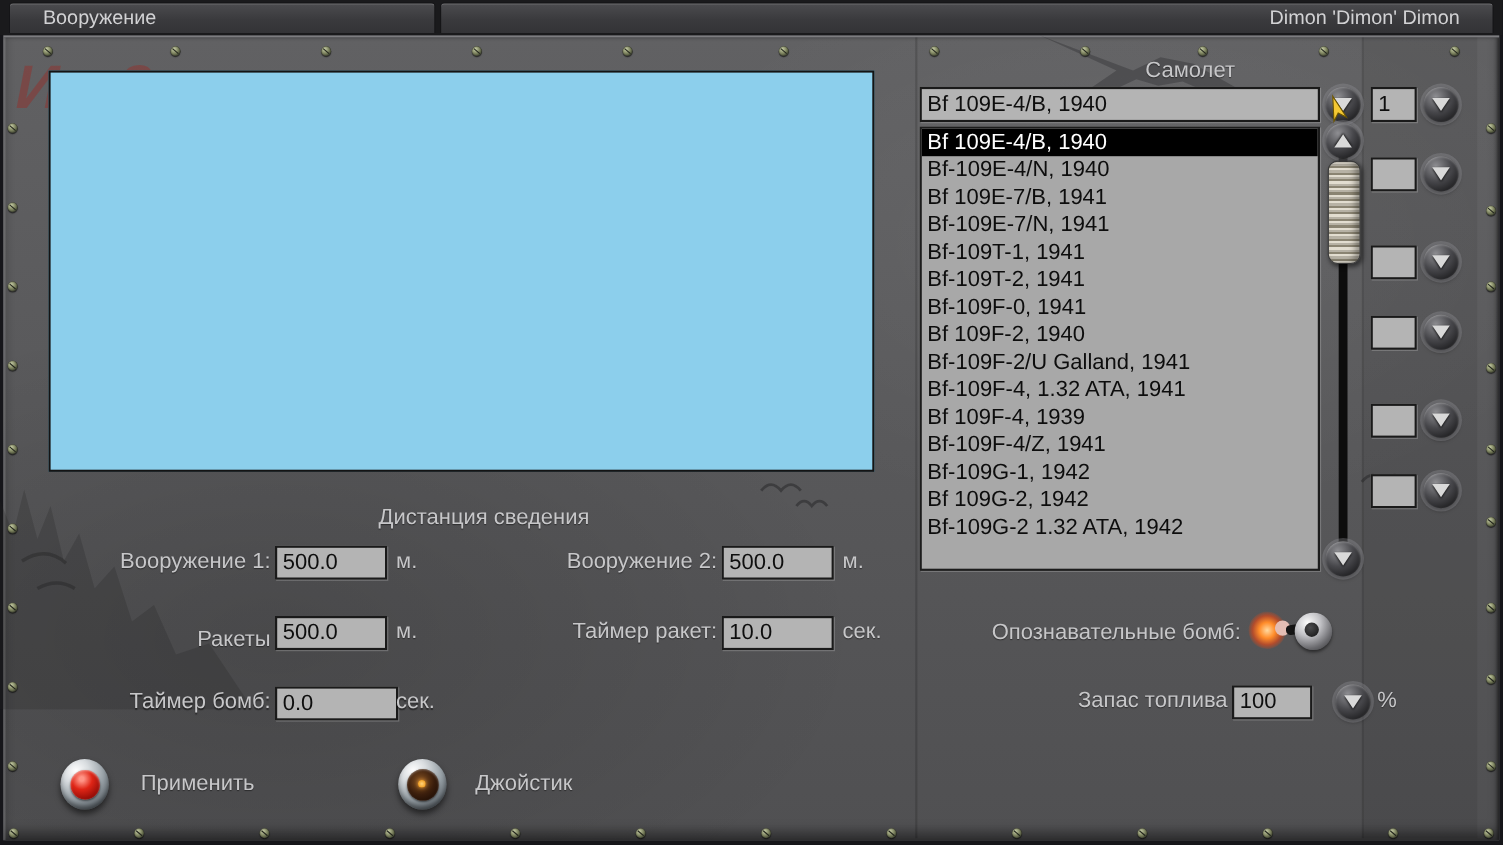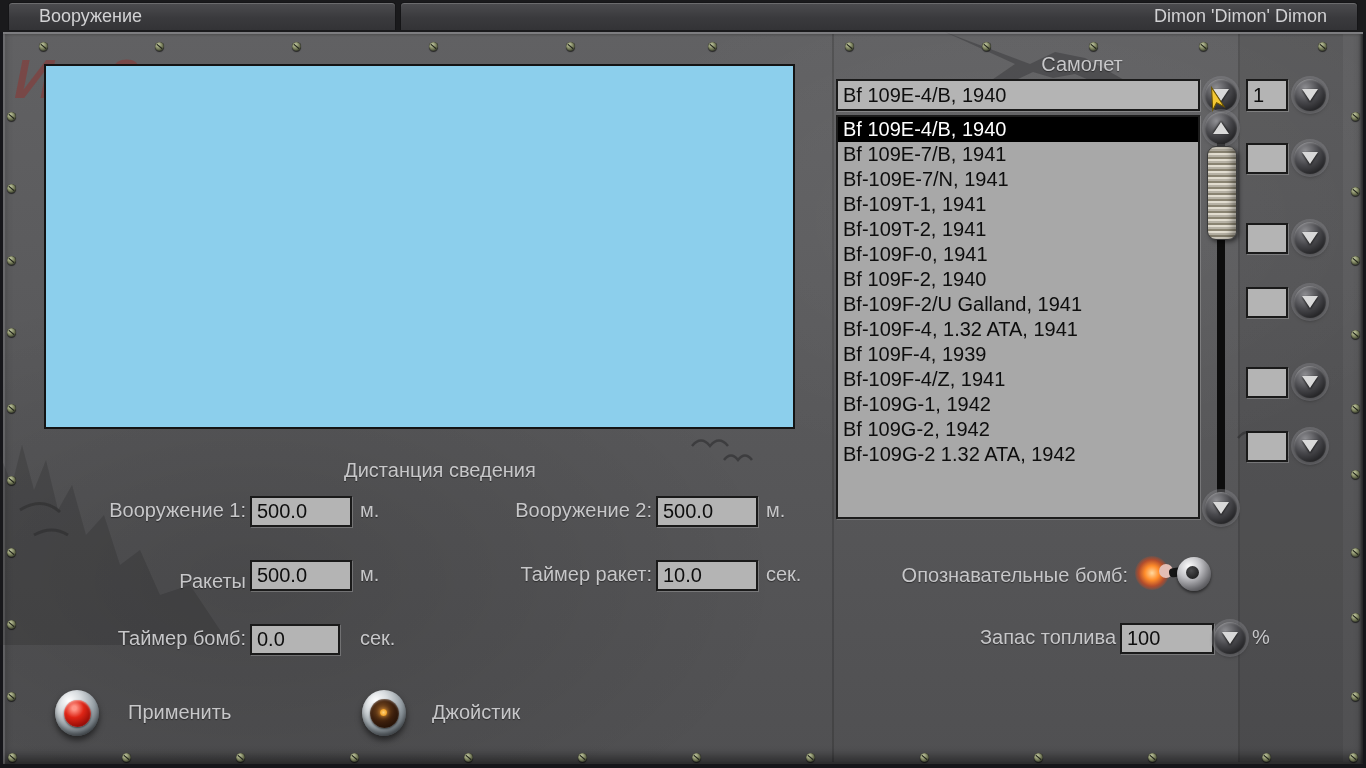--- a/index.html
+++ b/index.html
@@ -204,20 +204,21 @@
 </div>
 
 <input class="field" style="left: 1246px; top: 79px; width: 42px; height: 32px;" value="1">
 
 <div class="knob" style="left:1294px;top:79px;">
   <span class="tri-down"></span>
 </div>
 
 <div class="listbox">
   <div class="list-item selected">Bf 109E-4/B, 1940</div>
+  <div class="list-item">Bf-109E-4/N, 1940</div>
   <div class="list-item">Bf 109E-7/B, 1941</div>
   <div class="list-item">Bf-109E-7/N, 1941</div>
   <div class="list-item">Bf-109T-1, 1941</div>
   <div class="list-item">Bf-109T-2, 1941</div>
   <div class="list-item">Bf-109F-0, 1941</div>
   <div class="list-item">Bf 109F-2, 1940</div>
   <div class="list-item">Bf-109F-2/U Galland, 1941</div>
   <div class="list-item">Bf-109F-4, 1.32 ATA, 1941</div>
   <div class="list-item">Bf 109F-4, 1939</div>
   <div class="list-item">Bf-109F-4/Z, 1941</div>
@@ -276,33 +277,33 @@
 
 <div class="lbl r" style="left:40px;top:570px;width:206px;">Ракеты</div>
 <input class="field" style="left: 250px; top: 560px; width: 102px; height: 31px;" value="500.0">
 <div class="lbl" style="left:360px;top:563px;">м.</div>
 
 <div class="lbl r" style="left:440px;top:563px;width:212px;">Таймер ракет:</div>
 <input class="field" style="left: 656px; top: 560px; width: 102px; height: 31px;" value="10.0">
 <div class="lbl" style="left:766px;top:563px;">сек.</div>
 
 <div class="lbl r" style="left:40px;top:627px;width:206px;">Таймер бомб:</div>
-<input class="field" style="left: 250px; top: 624px; width: 90px; height: 31px;" value="0.0">
+<input class="field" style="left: 250px; top: 624px; width: 112px; height: 31px;" value="0.0">
 <div class="lbl" style="left:360px;top:627px;">сек.</div>
 
 <div class="lbl r" style="left:760px;top:564px;width:368px;">Опознавательные бомб:</div>
 <div class="toggle">
   <div class="tgl-glow"></div>
   <div class="tgl-tip"></div>
   <div class="tgl-lever"></div>
   <div class="tgl-base"></div>
 </div>
 
 <div class="lbl r" style="left:860px;top:626px;width:256px;">Запас топлива</div>
-<input class="field" style="left: 1120px; top: 623px; width: 94px; height: 31px;" value="100">
+<input class="field" style="left: 1120px; top: 623px; width: 73px; height: 31px;" value="100">
 <div class="knob" style="left:1214px;top:622px;">
   <span class="tri-down"></span>
 </div>
 <div class="lbl" style="left:1252px;top:626px;">%</div>
 
 <div class="lamp-bezel" style="left:55px;top:690px;">
   <div class="lamp-red"></div>
 </div>
 <div class="lbl" style="left:128px;top:701px;">Применить</div>
 

